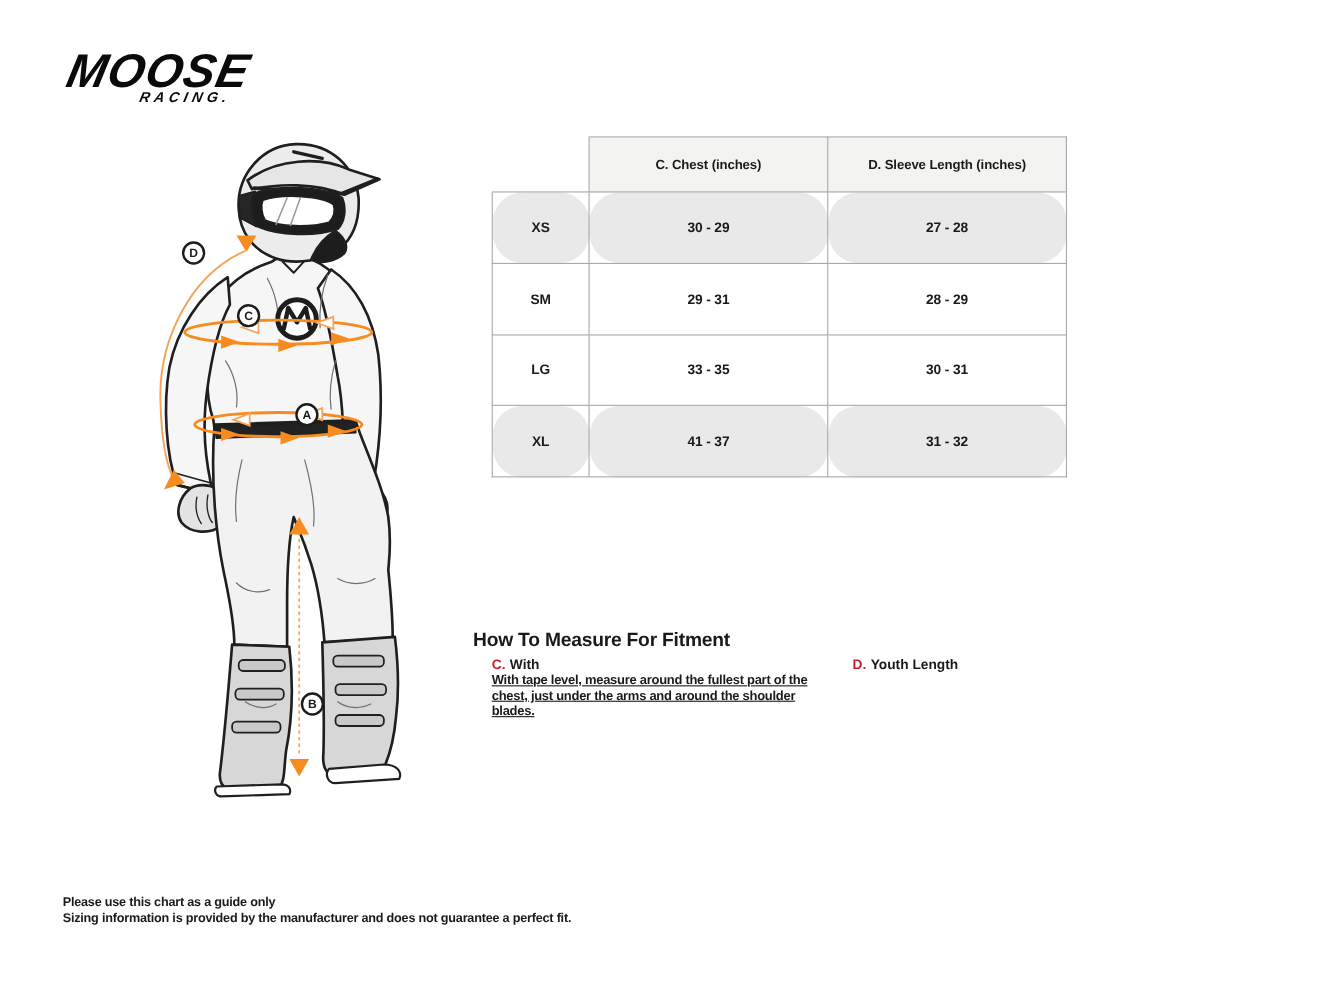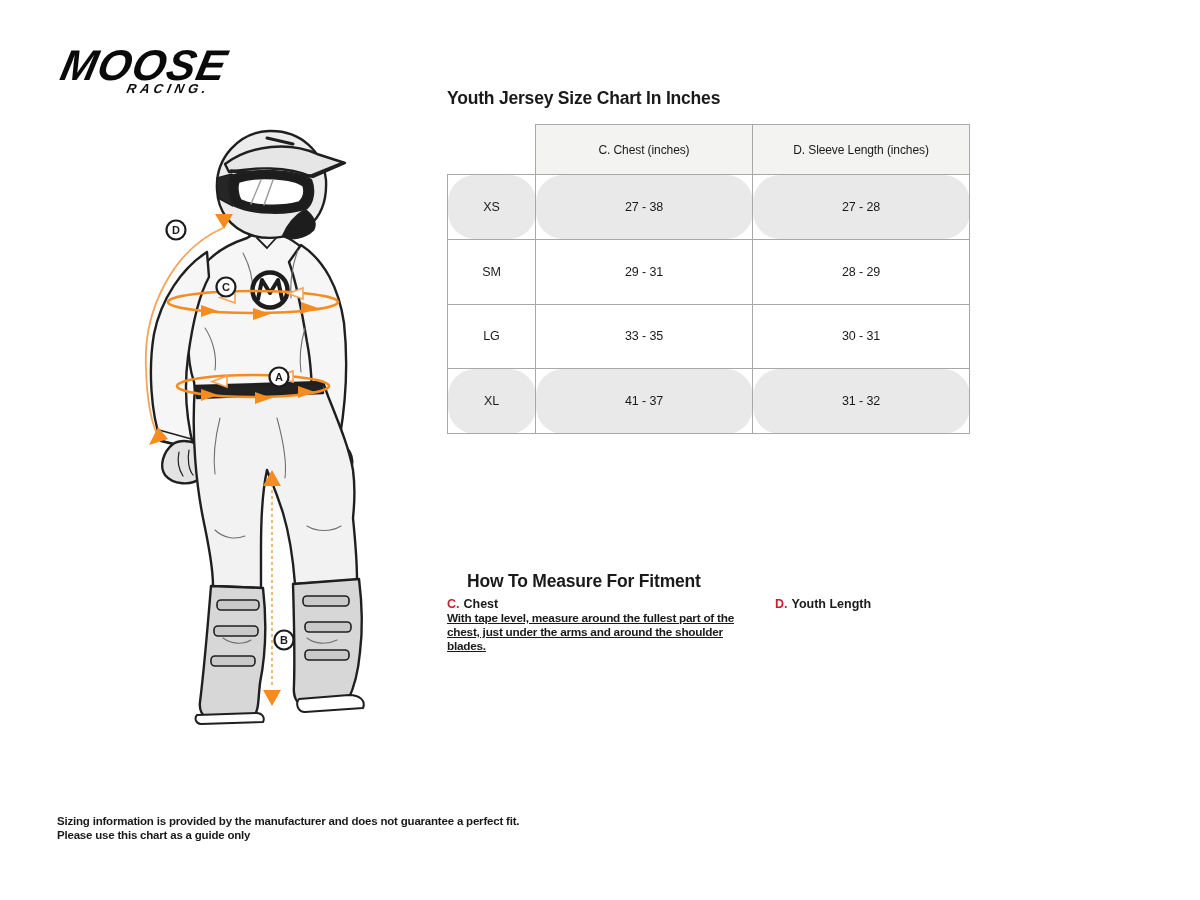--- a/index.html
+++ b/index.html
@@ -22,29 +22,29 @@
     letter-spacing:1px;transform:skewX(-12deg);transform-origin:left bottom;}
   .logo-sub{font-style:italic;font-weight:700;font-size:13px;letter-spacing:4px;
     margin-top:-6px;margin-left:70px;transform:skewX(-12deg);}
 
   
   .chart-title{position:absolute;left:447px;top:88px;font-size:17.5px;
     font-weight:700;letter-spacing:-.2px;}
   table.size-chart{position:absolute;left:447px;top:124px;width:523px;
     border-collapse:collapse;table-layout:fixed;}
   .size-chart th,.size-chart td{border:1px solid var(--line);text-align:center;
-    vertical-align:middle;font-size:12.5px;font-weight:400;letter-spacing:-.1px;}
+    vertical-align:middle;font-size:12.5px;font-weight:700;letter-spacing:-.1px;}
   .size-chart thead th{height:50px;background:var(--headbg);font-size:12px;}
   .size-chart thead th.corner{background:#fff;border-top:none;border-left:none;}
   .size-chart tbody th,.size-chart tbody td{height:64.8px;background:#fff;border-radius:27px;}
   .size-chart tbody tr.alt th,.size-chart tbody tr.alt td{background:var(--stripe);}
   .size-chart col.c-size{width:88px;}
 
   
-  .measure-title{position:absolute;left:467px;top:571px;font-size:17.5px;
+  .measure-title{position:absolute;left:430px;top:571px;font-size:17.5px;
     font-weight:700;letter-spacing:-.2px;}
   .measure-item{position:absolute;top:597px;}
   .measure-item.chest{left:447px;width:305px;}
   .measure-item.sleeve{left:775px;width:300px;}
   .measure-item-title{font-size:12.5px;font-weight:700;margin-bottom:1px;}
   .measure-item-title .letter{color:var(--red);margin-right:4px;}
   .measure-desc{font-size:11.8px;font-weight:700;line-height:1.18;
     letter-spacing:-.25px;text-decoration:underline;}
 
   
@@ -170,38 +170,37 @@
         <circle class="marker-circle" cx="224" cy="259" r="9.5"></circle>
         <text class="marker-letter" x="224" y="263">A</text>
       </g>
       <g>
         <circle class="marker-circle" cx="229" cy="522" r="9.5"></circle>
         <text class="marker-letter" x="229" y="526">B</text>
       </g>
     </svg>
   </div>
 
-  <div class="chart-title">Youth Jersey Size Chart In Inches</div>
   <table class="size-chart">
     <colgroup>
         <col class="c-size">
         <col>
         <col>
       </colgroup>
     <thead>
       <tr>
         <th class="corner"></th>
         <th>C. Chest (inches)</th>
         <th>D. Sleeve Length (inches)</th>
       </tr>
     </thead>
     <tbody>
       <tr class="alt">
         <th>XS</th>
-        <td>27 - 38</td>
+        <td>30 - 29</td>
         <td>27 - 28</td>
       </tr>
       <tr>
         <th>SM</th>
         <td>29 - 31</td>
         <td>28 - 29</td>
       </tr>
       <tr>
         <th>LG</th>
         <td>33 - 35</td>
@@ -212,29 +211,29 @@
         <td>41 - 37</td>
         <td>31 - 32</td>
       </tr>
     </tbody>
   </table>
 
   <div class="measure-title">How To Measure For Fitment</div>
 
   <div class="measure-item chest">
     <div class="measure-item-title">
-      <span class="letter">C.</span><span>Chest</span>
+      <span class="letter">C.</span><span>With</span>
     </div>
     <p class="measure-desc">With tape level, measure around the fullest part of the chest, just under the arms and around the shoulder blades.</p>
   </div>
 
   <div class="measure-item sleeve">
     <div class="measure-item-title">
       <span class="letter">D.</span><span>Youth Length</span>
     </div>
   </div>
 
   <div class="footnote">
+    <div>Please use this chart as a guide only</div>
     <div>Sizing information is provided by the manufacturer and does not guarantee a perfect fit.</div>
-    <div>Please use this chart as a guide only</div>
   </div>
 
 </div>
 
 </body></html>

